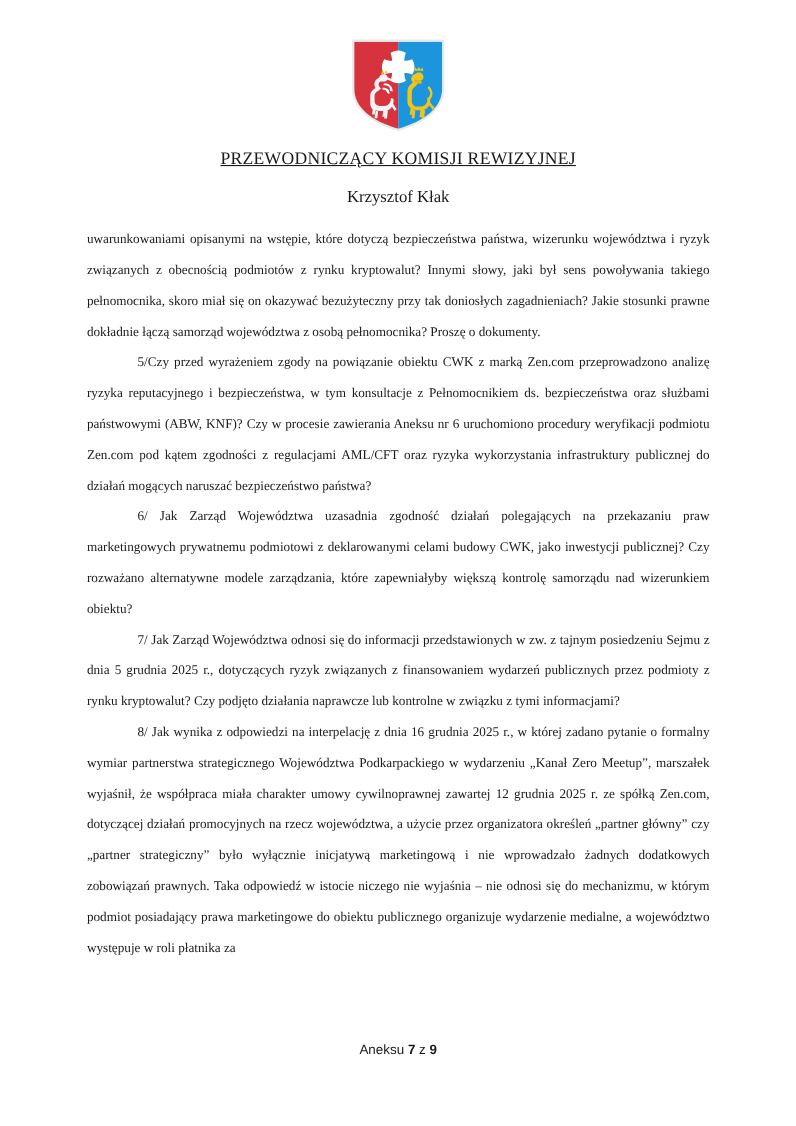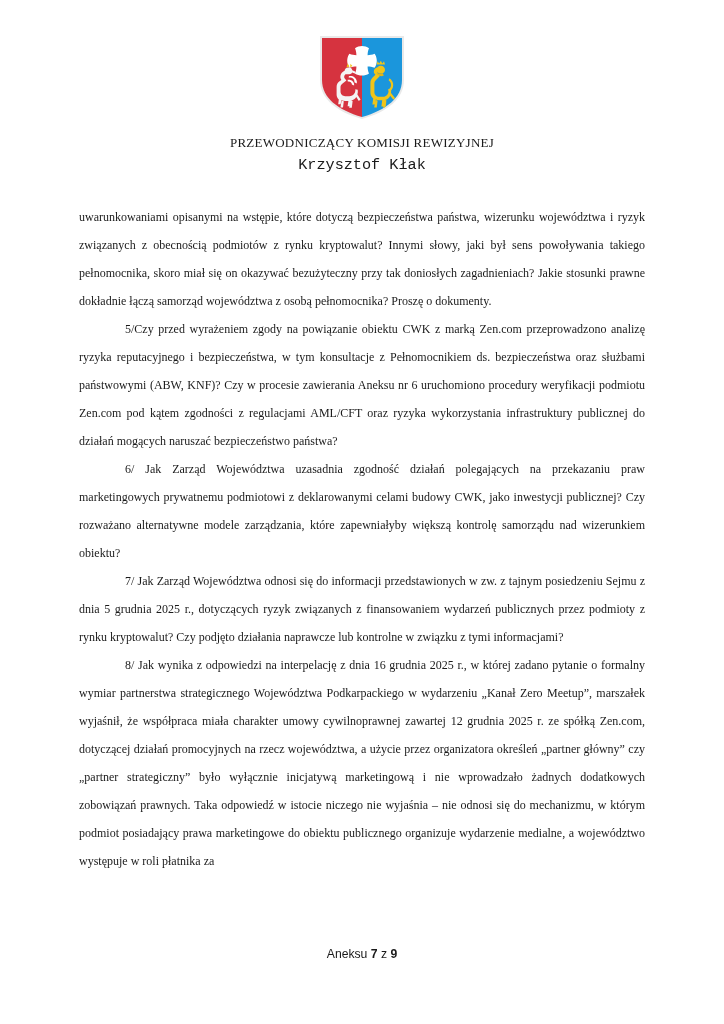--- a/index.html
+++ b/index.html
@@ -39,29 +39,29 @@
   .doc-header {
     position: absolute;
     top: 134px;
     left: 0;
     width: 100%;
     text-align: center;
     line-height: 1.33;
   }
 
   .doc-header .title-line {
-    font-size: 13px;
+    font-size: 16px;
     letter-spacing: 0.25px;
     white-space: nowrap;
+    text-decoration: underline;
   }
 
   .doc-header .signer {
     font-size: 15.2px;
-    margin-top: 4px;
-    font-family: Liberation Mono, monospace;
+    margin-top: 15px;
   }
 
   
   .body-text {
     position: absolute;
     top: 203px;
     left: 79px;
     width: 566px;
     font-size: 12px;
     line-height: 28px;

